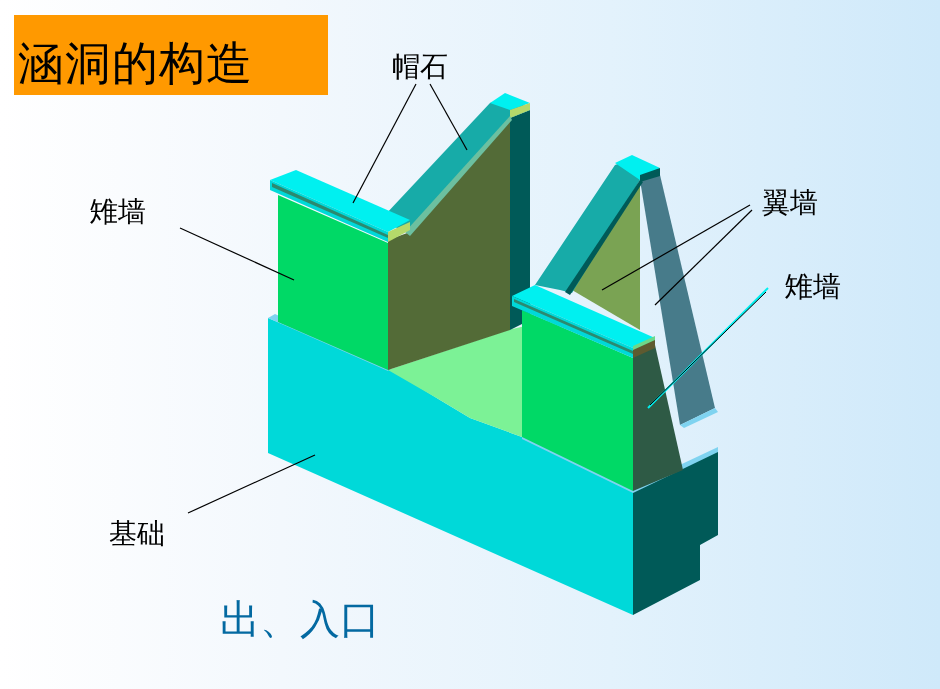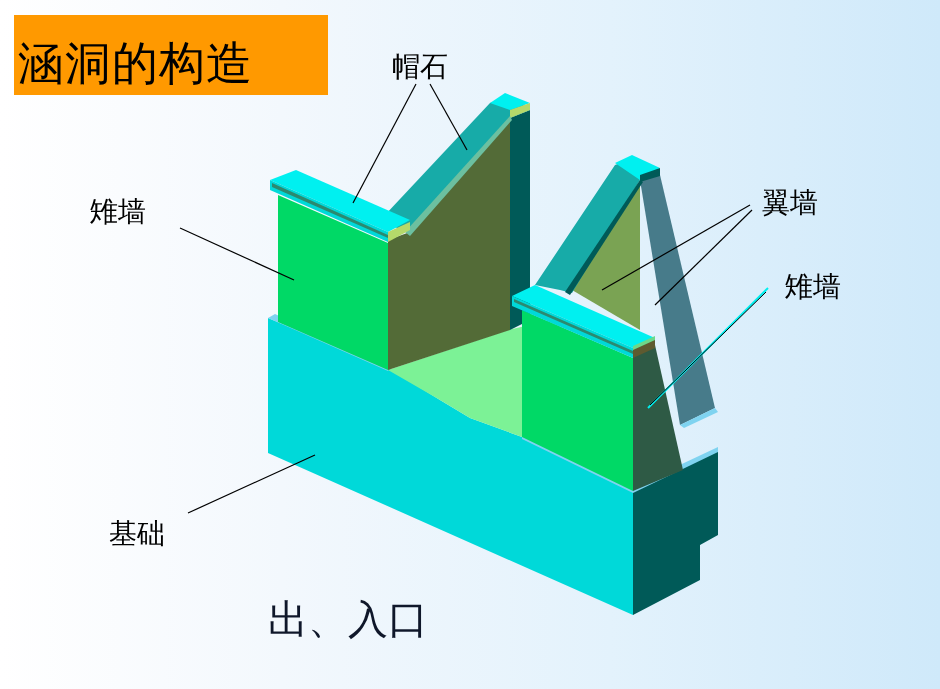--- a/index.html
+++ b/index.html
@@ -10,21 +10,21 @@
   }
   .title-box {
     position: absolute; left: 0; top: 15px; width: 314px; height: 80px;
     background: #ff9900; display: flex; align-items: flex-end; padding-left: 4px;
     box-sizing: border-box;
     margin-left: 14px;
   }
   .title-text { font-size: 46px; color: #000; letter-spacing: 1px; white-space: nowrap; }
   svg.diagram { position: absolute; left: 0; top: 0; }
   .label { position: absolute; font-size: 28px; color: #000; white-space: nowrap; }
-  .caption { position: absolute; font-size: 40px; color: #0f172a; white-space: nowrap; margin-left: 48px; }
+  .caption { position: absolute; font-size: 40px; color: #0369a1; white-space: nowrap; }
 </style>
 </head>
 <body>
 
 <div class="title-box">
   <span class="title-text">涵洞的构造</span>
 </div>
 
 <svg class="diagram" width="940" height="689" viewBox="0 0 940 689">
 

